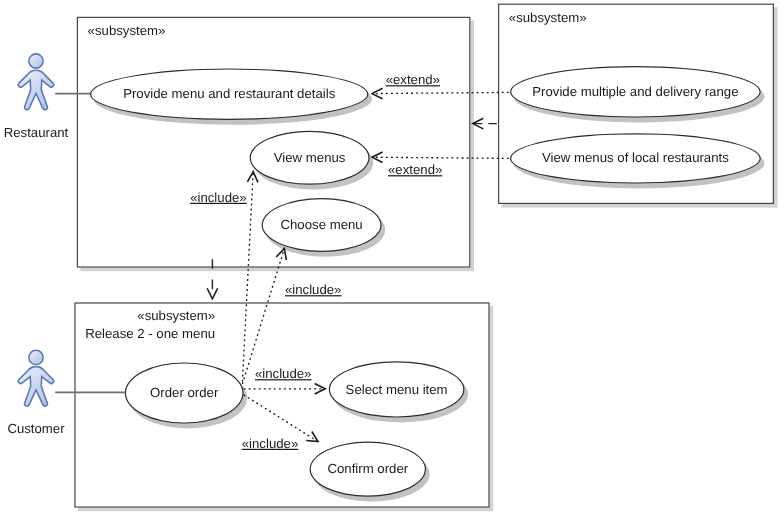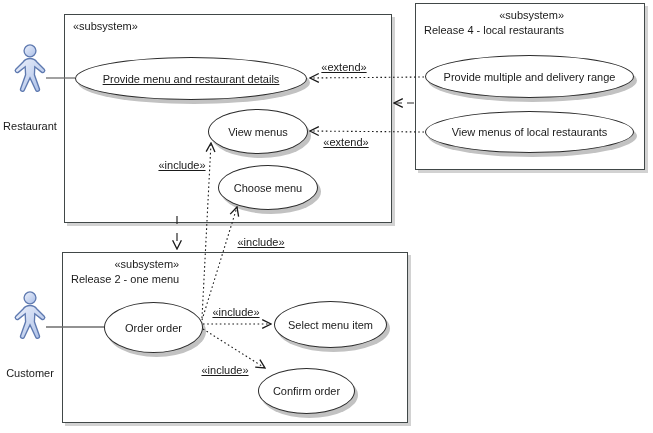--- a/index.html
+++ b/index.html
@@ -14,49 +14,48 @@
   .sysbox .hdr{position:absolute;left:8px;top:4px;font-size:11px;line-height:15px;white-space:nowrap;text-align:right;}
   .uc{
     position:absolute;box-sizing:border-box;background:#fff;
     border:1.4px solid #2c2c2c;border-radius:50%;
     display:flex;align-items:center;justify-content:center;
     font-size:11px;white-space:nowrap;box-shadow:3px 4px 0 #c2c2c2;
     z-index:2;
   }
   .rel-label{position:absolute;font-size:11px;white-space:nowrap;text-align:center;z-index:4;text-decoration:underline;}
   .actor{position:absolute;z-index:2;text-align:center;}
-  .actor .alabel{font-size:11px;margin-top:17px;white-space:nowrap;}
+  .actor .alabel{font-size:11px;margin-top:1px;white-space:nowrap;}
   #wires{position:absolute;left:0;top:0;z-index:3;pointer-events:none;}
 </style>
 </head>
 <body>
 
 <div id="canvas">
 
   <div class="sysbox" style="left:64px;top:14px;width:328px;height:209px;">
     <div class="hdr">
       <div>«subsystem»</div>
     </div>
   </div>
 
   <div class="sysbox" style="left:415px;top:3px;width:230px;height:167px;">
     <div class="hdr">
       <div>«subsystem»</div>
-      <div>Release 4 - local restaurants</div>
     </div>
   </div>
 
   <div class="sysbox" style="left:62px;top:252px;width:346px;height:171px;">
     <div class="hdr">
       <div>«subsystem»</div>
       <div>Release 2 - one menu</div>
     </div>
   </div>
 
-  <div class="uc" style="left:75px;top:57px;width:232px;height:43px;text-decoration:underline;">
+  <div class="uc" style="left:75px;top:57px;width:232px;height:43px;">
     <span>Provide menu and restaurant details</span>
   </div>
   <div class="uc" style="left:208px;top:109px;width:100px;height:45px;">
     <span>View menus</span>
   </div>
   <div class="uc" style="left:218px;top:165px;width:100px;height:45px;">
     <span>Choose menu</span>
   </div>
 
   <div class="uc" style="left:425px;top:55px;width:209px;height:43px;">

